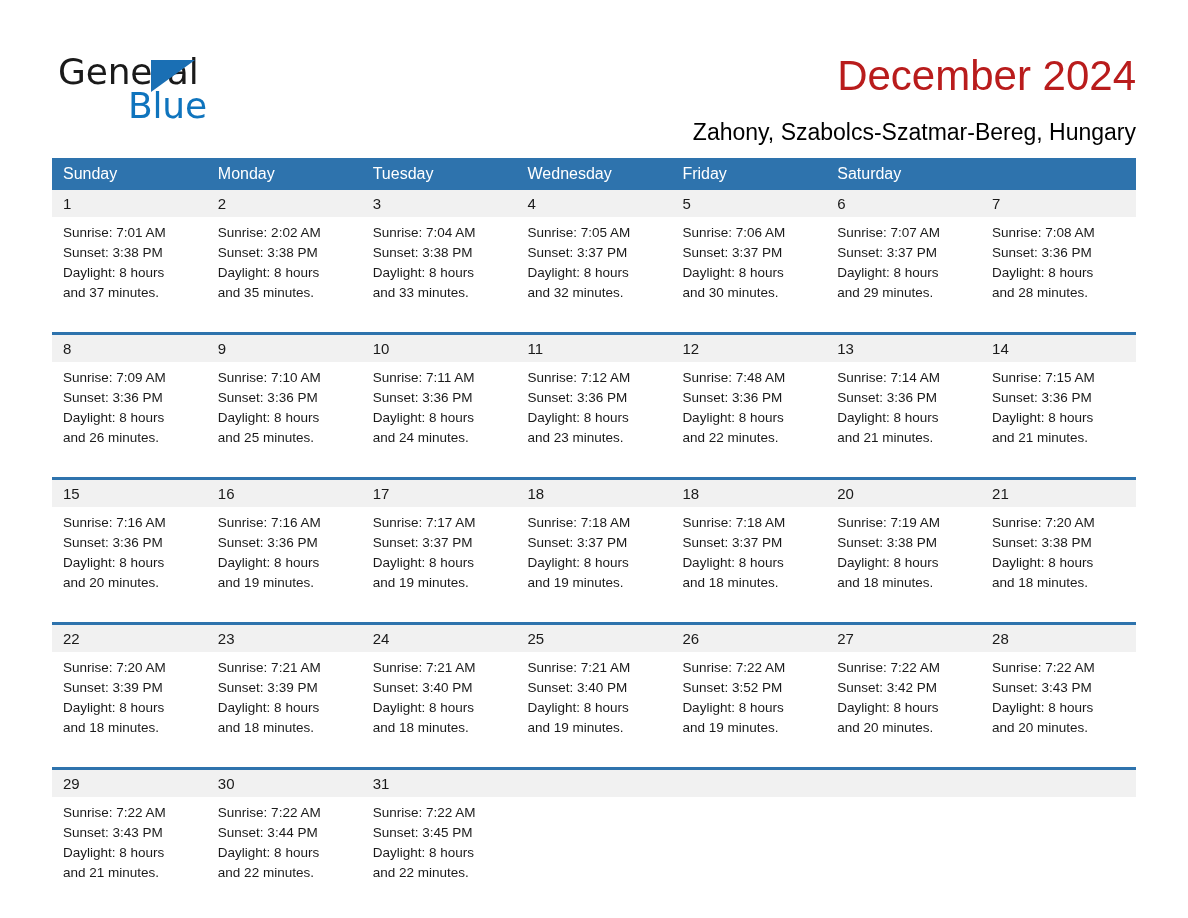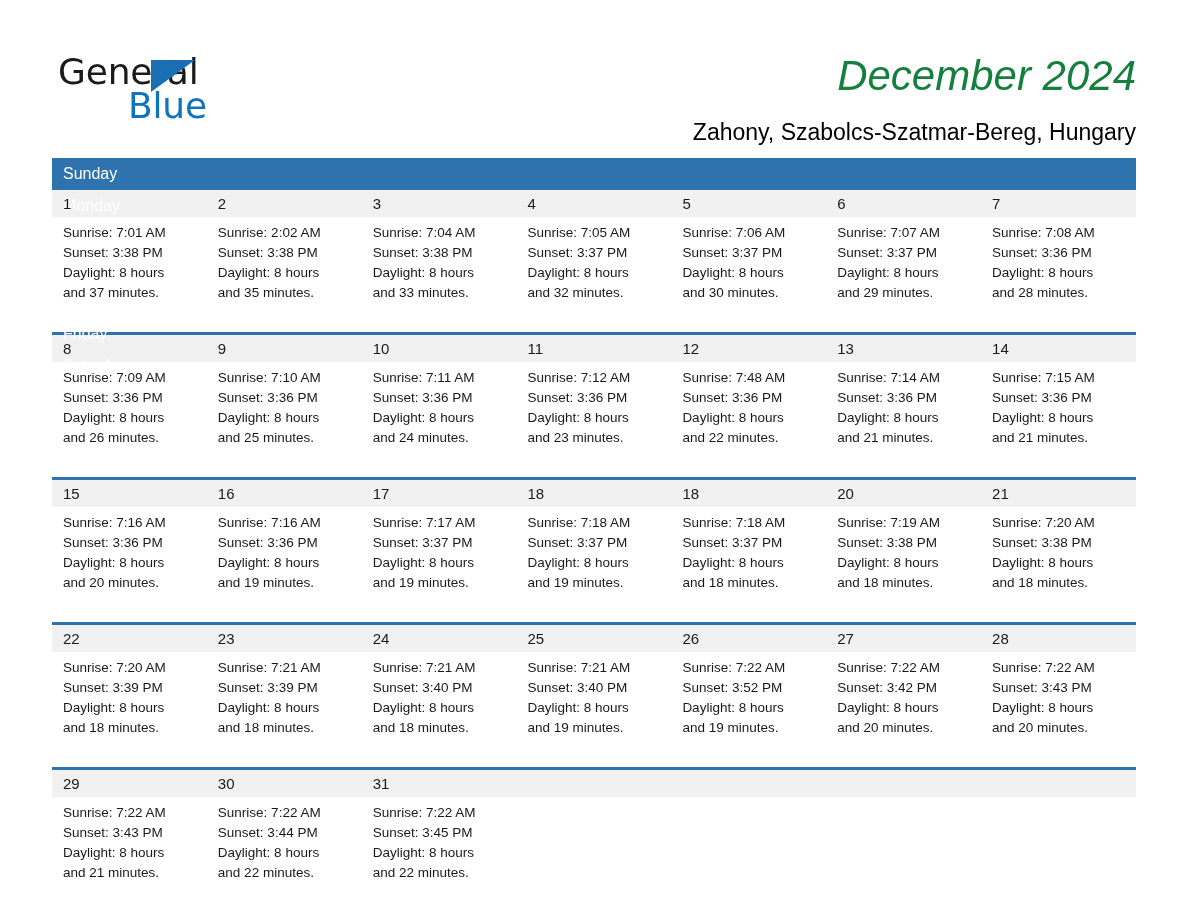--- a/index.html
+++ b/index.html
@@ -68,24 +68,23 @@
     font-family: "DejaVu Sans", sans-serif;
     font-weight: 400;
   }
   .title {
     position: absolute;
     right: 52px;
     top: 51px;
     font-size: 42px;
     line-height: 50px;
     font-weight: 400;
-    color: #15803d;
+    color: #b91c1c;
     text-align: left;
     white-space: nowrap;
-    font-style: italic;
   }
   .subtitle {
     position: absolute;
     right: 52px;
     top: 118px;
     font-size: 23px;
     line-height: 28px;
     font-weight: 400;
     color: #000;
     text-align: center;
@@ -101,21 +100,20 @@
   }
   .cal-row {
     display: flex;
     width: 100%;
   }
 
   
   .head-row {
     background: #2e73ad;
     height: 32px;
-    flex-direction: column;
   }
   .head-cell {
     color: #ffffff;
     font-size: 16px;
     line-height: 32px;
     padding-left: 11px;
     box-sizing: border-box;
     width: 154.857px;
     white-space: nowrap;
   }
@@ -174,21 +172,20 @@
     <div class="subtitle">Zahony, Szabolcs-Szatmar-Bereg, Hungary</div>
   </div>
 
   <div class="calendar">
 
     <div class="cal-row head-row">
       <div class="head-cell">Sunday</div>
       <div class="head-cell">Monday</div>
       <div class="head-cell">Tuesday</div>
       <div class="head-cell">Wednesday</div>
-      <div class="head-cell">Thursday</div>
       <div class="head-cell">Friday</div>
       <div class="head-cell">Saturday</div>
     </div>
 
     <div class="week first">
       <div class="daynum-row">
         <div class="daynum">1</div>
         <div class="daynum">2</div>
         <div class="daynum">3</div>
         <div class="daynum">4</div>

